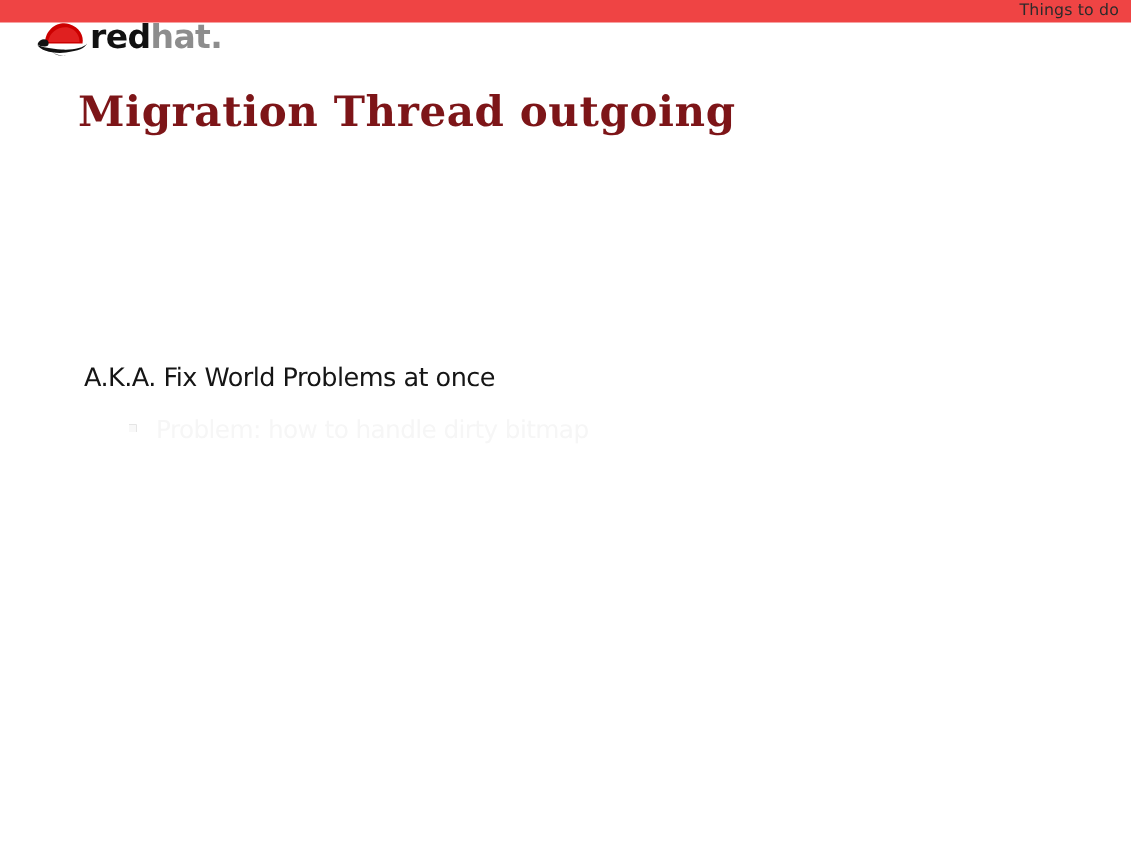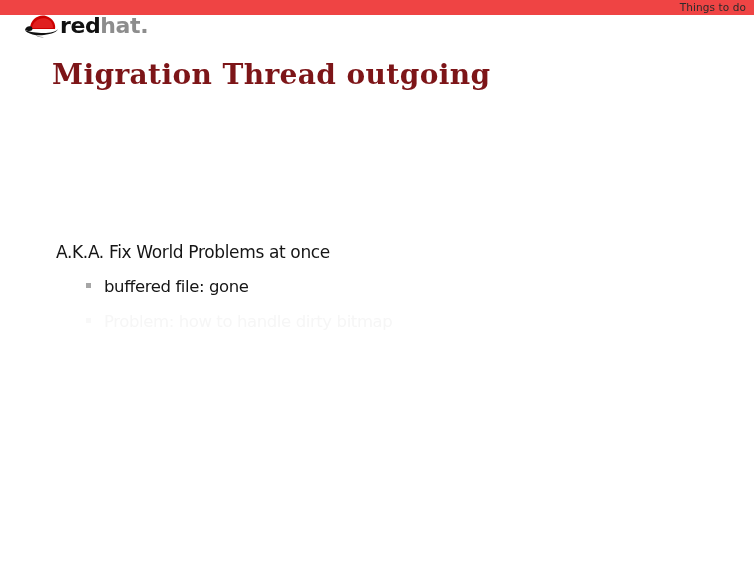--- a/index.html
+++ b/index.html
@@ -170,21 +170,20 @@
 
   <div class="slide-title">Migration Thread outgoing</div>
 
   <div class="body-block">
 
     <div class="lvl1">A.K.A. Fix World Problems at once</div>
 
     <ul class="lvl2-list">
       <li class="lvl2">
         <span class="bullet"></span>
-        <span>buffered file: gone</span>
       </li>
       <li class="lvl2 faded">
         <span class="bullet"></span>
         <span>Problem: how to handle dirty bitmap</span>
       </li>
     </ul>
 
   </div>
 
 </div>

